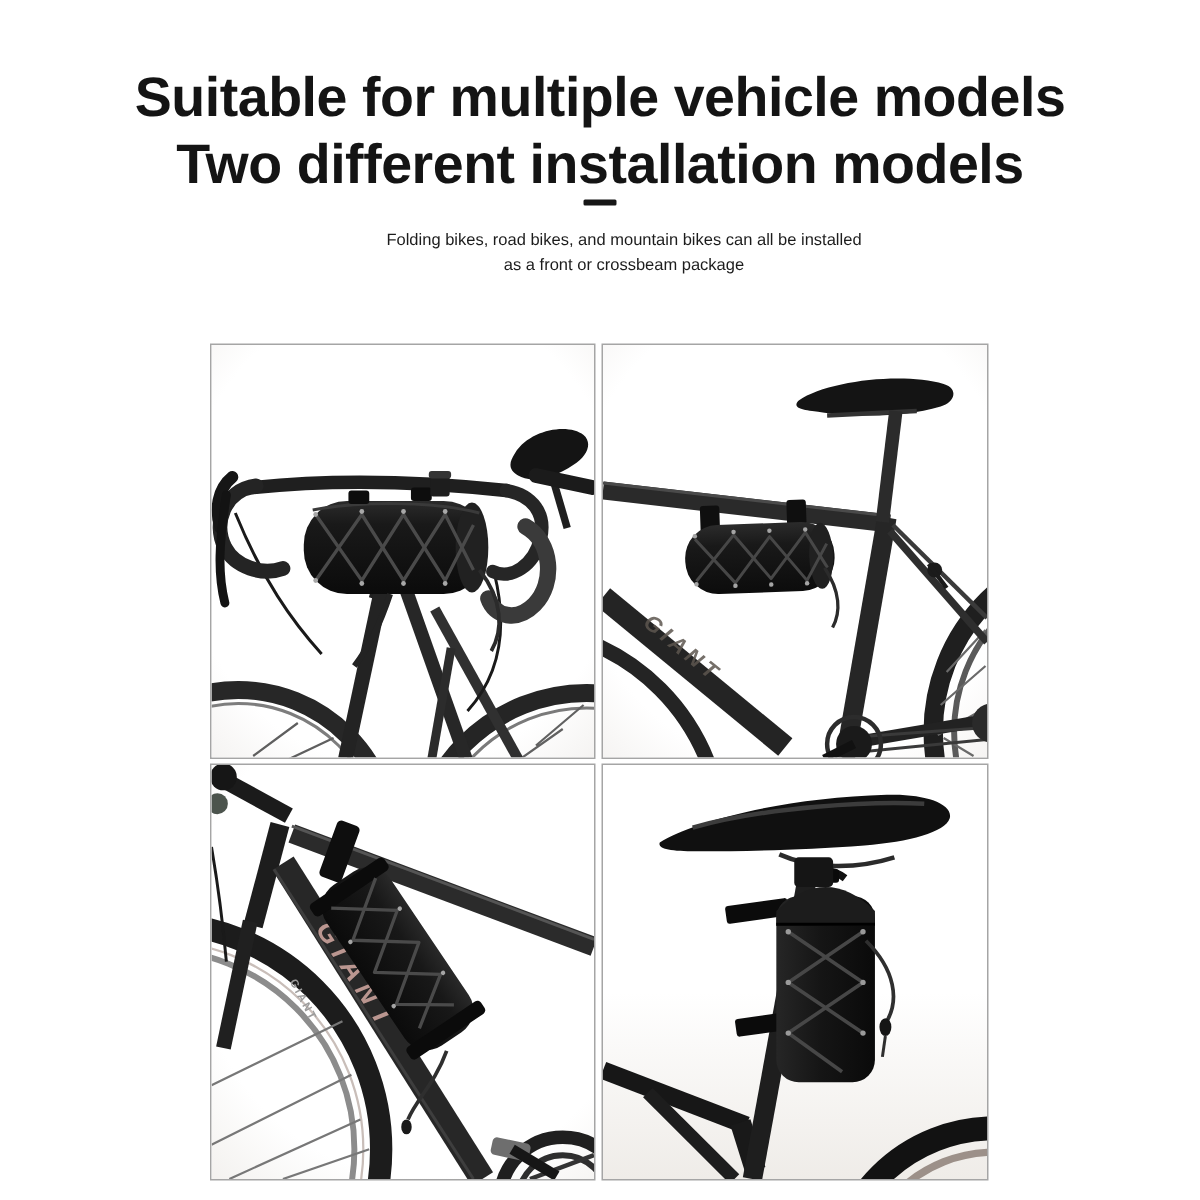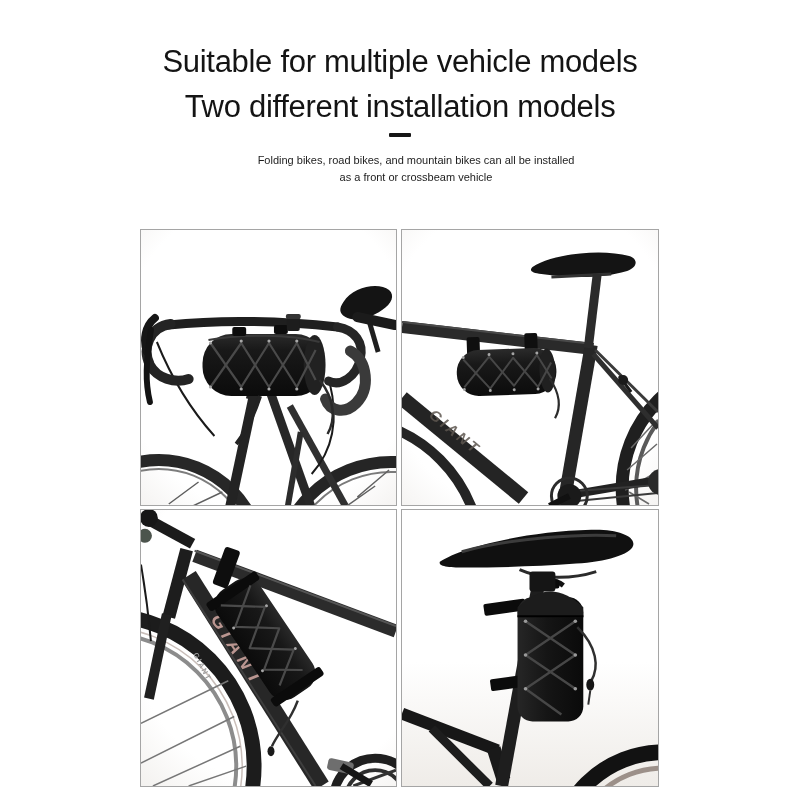--- a/index.html
+++ b/index.html
@@ -1,38 +1,38 @@
 <!DOCTYPE html>
 <html><head>
 <meta charset="utf-8">
 <style>
   html,body{margin:0;padding:0;}
   body{width:800px;height:800px;background:#ffffff;font-family:"Liberation Sans",sans-serif;}
   .page{position:relative;width:800px;height:800px;overflow:hidden;background:#ffffff;}
-  .title{position:absolute;left:0;width:800px;text-align:center;font-weight:400;
-         font-size:31px;letter-spacing:-0.3px;color:#141414;white-space:nowrap;}
+  .title{position:absolute;left:0;width:800px;text-align:center;font-weight:700;
+         font-size:37px;letter-spacing:-0.3px;color:#141414;white-space:nowrap;}
   .title.l1{top:44px;}
   .title.l2{top:89px;}
   .divider{position:absolute;left:389px;top:133px;width:22px;height:4px;background:#161616;border-radius:1px;}
   .subtitle{position:absolute;left:0;top:152px;width:800px;margin:0;text-align:center;
             font-size:11px;line-height:17px;color:#1c1c1c;padding-left:16px;}
   .gallery{position:absolute;left:140px;top:229px;width:519px;height:558px;display:grid;
            grid-template-columns:257px 258px;grid-template-rows:277px 278px;column-gap:4px;row-gap:3px;}
   .photo{margin:0;box-sizing:border-box;border:1px solid #a5a5a5;background:#ffffff;overflow:hidden;}
   .photo svg{display:block;width:100%;height:100%;}
 </style>
 </head>
 <body>
 
 <div class="page">
 
   <div class="title l1">Suitable for multiple vehicle models</div>
   <div class="title l2">Two different installation models</div>
   <div class="divider"></div>
-  <p class="subtitle"><span>Folding bikes, road bikes, and mountain bikes can all be installed</span><br><span>as a front or crossbeam vehicle</span></p>
+  <p class="subtitle"><span>Folding bikes, road bikes, and mountain bikes can all be installed</span><br><span>as a front or crossbeam package</span></p>
 
   <div class="gallery">
 
     <figure class="photo">
       <svg viewBox="0 0 257 275" preserveAspectRatio="none">
         <defs>
           <radialGradient id="bg1" cx="0.5" cy="0.45" r="0.8">
             <stop offset="0.72" stop-color="#ffffff"></stop>
               <stop offset="1" stop-color="#f1efed"></stop>
           </radialGradient>

